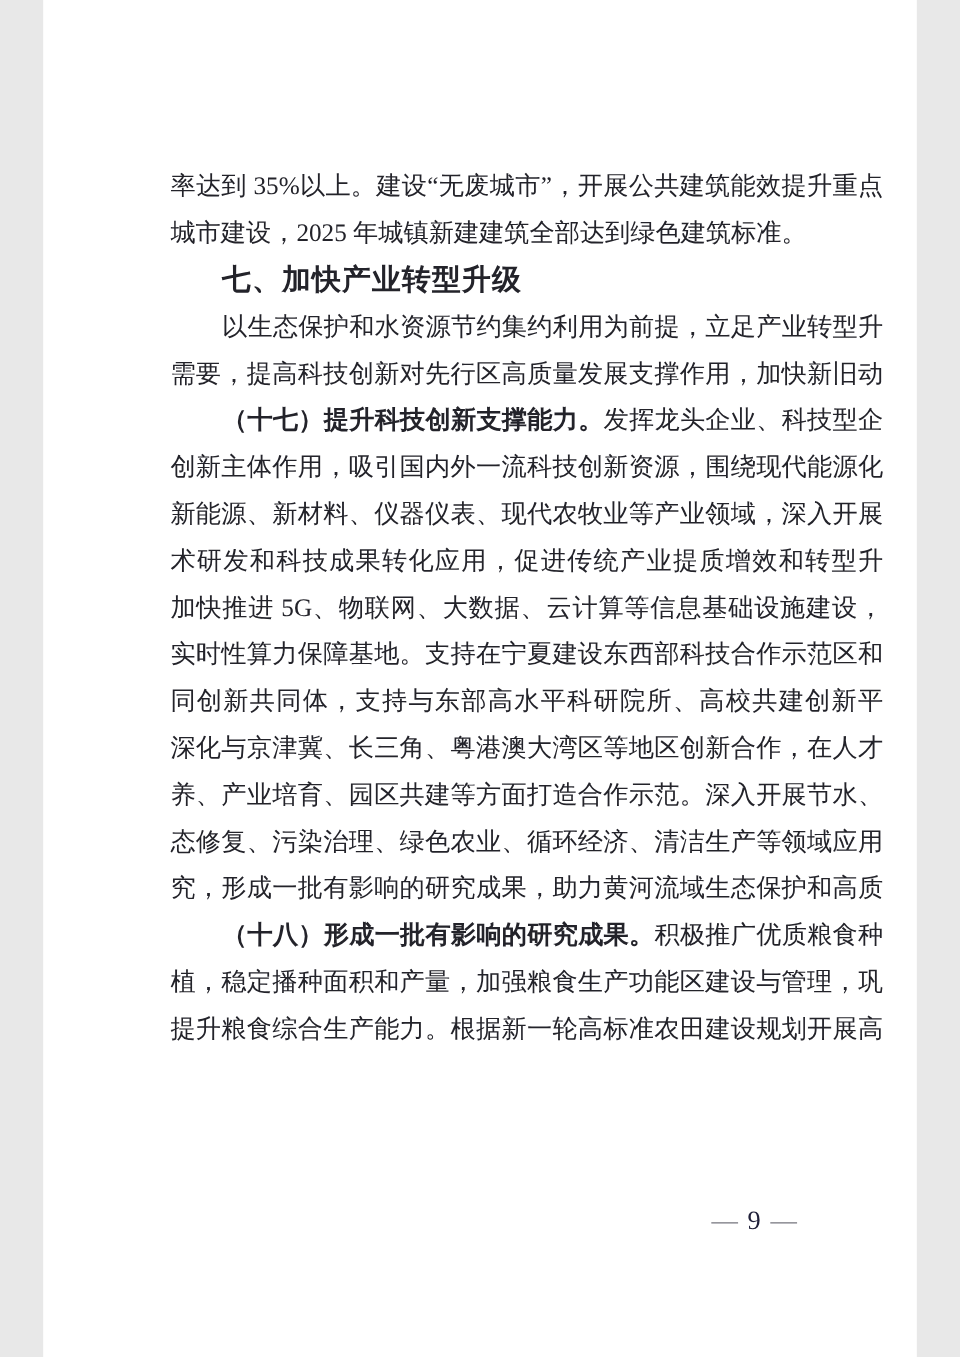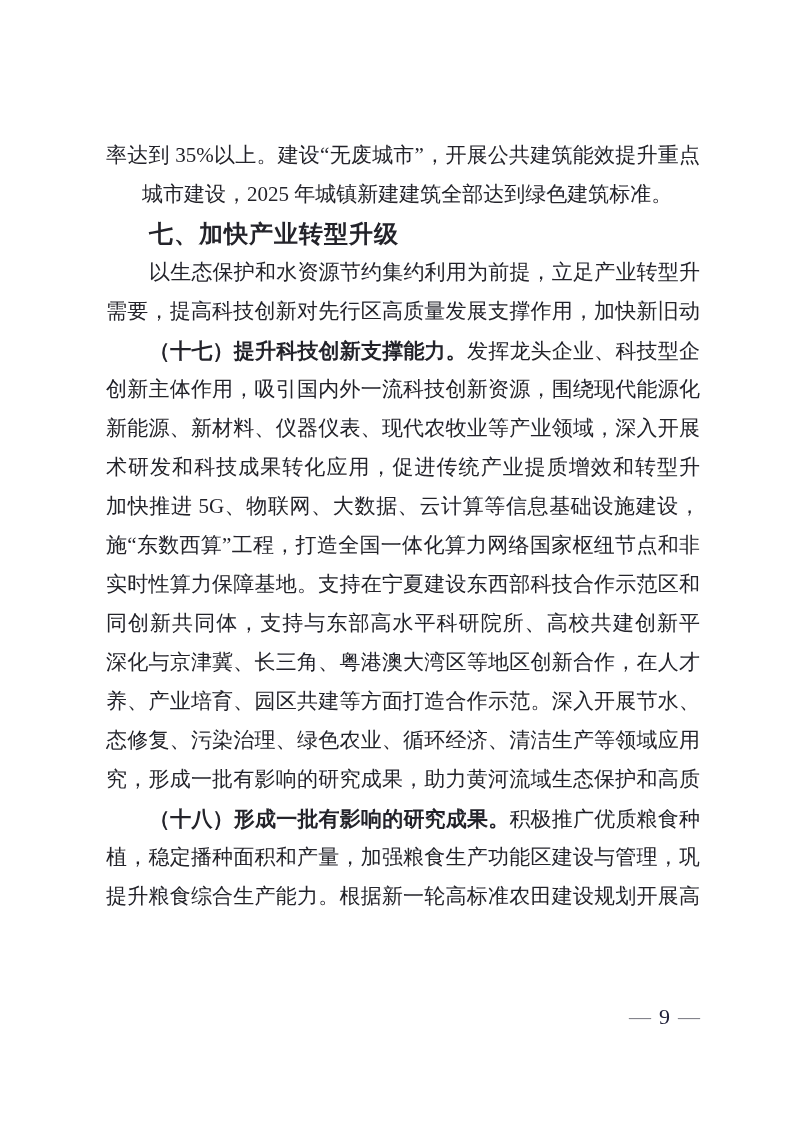--- a/index.html
+++ b/index.html
@@ -1,18 +1,18 @@
 <!DOCTYPE html>
 <html><head>
 <meta charset="utf-8">
 <style>
   html, body { margin: 0; padding: 0; background: #e8e8e8; }
   .page {
     position: relative;
-    width: 800px;
+    width: 728px;
     height: 1131px;
     background: #ffffff;
     font-family: "Liberation Serif", serif;
     color: #23232a;
     overflow: hidden;
     margin: 0 auto;
   }
   .textblock {
     position: absolute;
     left: 106px;
@@ -21,21 +21,21 @@
   }
   .line {
     font-size: 21px;
     height: 39px;
     line-height: 39px;
     text-align: justify;
     text-align-last: justify;
     text-justify: inter-character;
     overflow: hidden;
   }
-  .line.end { text-align: left; text-align-last: left; margin-left: 36px; }
+  .line.end { text-align: left; text-align-last: left; }
   .line.indent { text-indent: 43px; }
   .heading {
     font-family: "Liberation Sans", sans-serif;
     font-weight: 700;
     font-size: 24px;
     letter-spacing: 1px;
     text-align: left;
     text-align-last: left;
     text-indent: 43px;
     margin: 0;
@@ -67,21 +67,20 @@
     <h2 class="line heading">七、加快产业转型升级</h2>
 
     <div class="line indent">以生态保护和水资源节约集约利用为前提，立足产业转型升级</div>
     <div class="line">需要，提高科技创新对先行区高质量发展支撑作用，加快新旧动能</div>
 
     <div class="line indent"><span class="lead">（十七）提升科技创新支撑能力。</span><span>发挥龙头企业、科技型企业</span></div>
     <div class="line">创新主体作用，吸引国内外一流科技创新资源，围绕现代能源化工、</div>
     <div class="line">新能源、新材料、仪器仪表、现代农牧业等产业领域，深入开展技</div>
     <div class="line">术研发和科技成果转化应用，促进传统产业提质增效和转型升级。</div>
     <div class="line">加快推进 5G、物联网、大数据、云计算等信息基础设施建设，实</div>
-    <div class="line">施“东数西算”工程，打造全国一体化算力网络国家枢纽节点和非</div>
     <div class="line">实时性算力保障基地。支持在宁夏建设东西部科技合作示范区和协</div>
     <div class="line">同创新共同体，支持与东部高水平科研院所、高校共建创新平台，</div>
     <div class="line">深化与京津冀、长三角、粤港澳大湾区等地区创新合作，在人才培</div>
     <div class="line">养、产业培育、园区共建等方面打造合作示范。深入开展节水、生</div>
     <div class="line">态修复、污染治理、绿色农业、循环经济、清洁生产等领域应用研</div>
     <div class="line">究，形成一批有影响的研究成果，助力黄河流域生态保护和高质量</div>
 
     <div class="line indent"><span class="lead">（十八）形成一批有影响的研究成果。</span><span>积极推广优质粮食种</span></div>
     <div class="line">植，稳定播种面积和产量，加强粮食生产功能区建设与管理，巩固</div>
     <div class="line">提升粮食综合生产能力。根据新一轮高标准农田建设规划开展高标</div>

